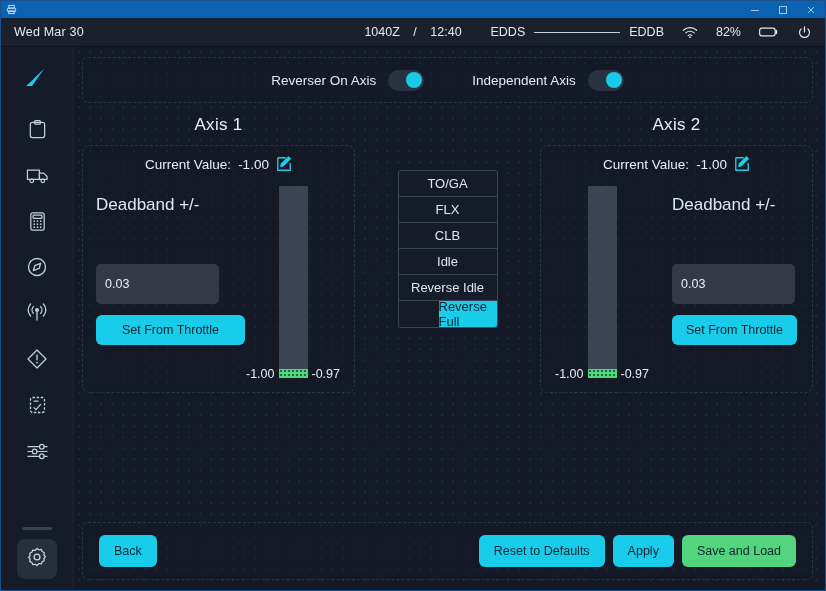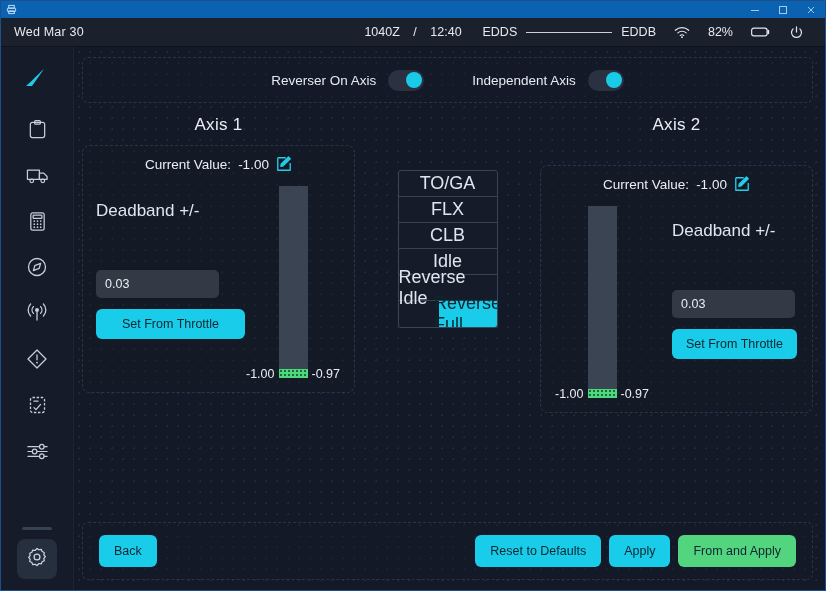--- a/index.html
+++ b/index.html
@@ -67,21 +67,21 @@
     pointer-events: none;
     font-size: 12.5px;
     color: #e4e9f0;
   }
   .sb-mid span { margin: 0 5px; }
   .sb-right {
     margin-left: auto;
     display: flex;
     align-items: center;
     gap: 18px;
-    padding-right: 21px;
+    padding-right: 13px;
     z-index: 2;
   }
   .route {
     display: flex; align-items: center; gap: 9px;
   }
   .route-line {
     width: 86px; height: 1px; background: #c8d2dd;
   }
   .ico { display: flex; align-items: center; color: #e2e8f0; }
 
@@ -181,21 +181,21 @@
     padding-top: 4px;
   }
 
   .axis-col {
     width: 273px;
     flex: 0 0 auto;
     display: flex;
     flex-direction: column;
     padding-top: 8px;
   }
-  .axis-col.right { margin-left: auto; gap: 20px; }
+  .axis-col.right { margin-left: auto; }
 
   .axis-title {
     text-align: center;
     color: #e9eef5;
     font-size: 17px;
     margin-bottom: 10px;
     letter-spacing: .3px;
   }
 
   .axis-card {
@@ -233,21 +233,21 @@
     justify-content: center;
     padding-bottom: 18px;
   }
   .controls.rightpad { align-items: flex-start; padding-left: 22px; }
   .deadband-label {
     color: #dfe6ef;
     font-size: 17px;
     margin-bottom: 5px;
   }
   .deadband-input {
-    width: 123px; height: 28px;
+    width: 123px; height: 40px;
     background: #333a45;
     border: none;
     border-radius: 5px;
     color: #e9eef5;
     font-size: 12.5px;
     padding: 0 9px;
     font-family: "Liberation Sans", sans-serif;
     margin-bottom: 11px;
     display: flex;
     align-items: center;
@@ -313,21 +313,21 @@
     border-radius: 3px;
     overflow: hidden;
     background: #151b28;
   }
   .detent {
     height: 26px;
     display: flex;
     align-items: center;
     justify-content: center;
     color: #dfe6ef;
-    font-size: 18px;
+    font-size: 13px;
     border-bottom: 1px solid #39424f;
   }
   .detent:last-child { border-bottom: none; margin-left: 40px; }
   .detent.selected {
     background: #18ccea;
     color: #0e2630;
   }
 
   .mid-col {
     flex: 1 1 auto;
@@ -642,19 +642,19 @@
           </div>
         </div>
 
       </div>
 
       <div class="footer">
         <button class="fbtn">Back</button>
         <div class="footer-right">
           <button class="fbtn">Reset to Defaults</button>
           <button class="fbtn">Apply</button>
-          <button class="fbtn green">From and Apply</button>
+          <button class="fbtn green">Save and Load</button>
         </div>
       </div>
 
     </div>
   </div>
 </div>
 
 </body></html>

